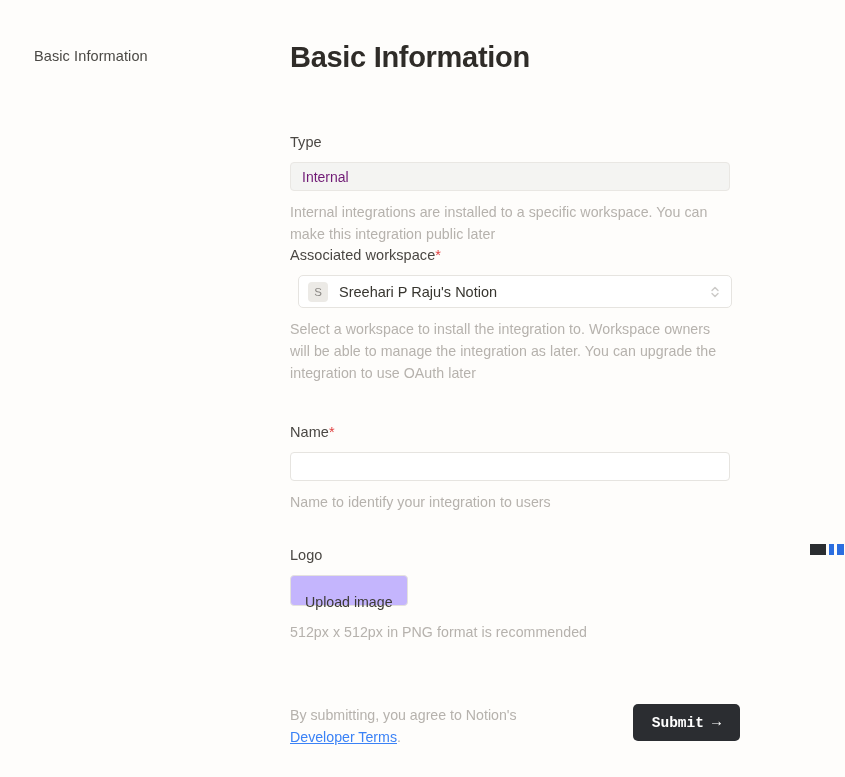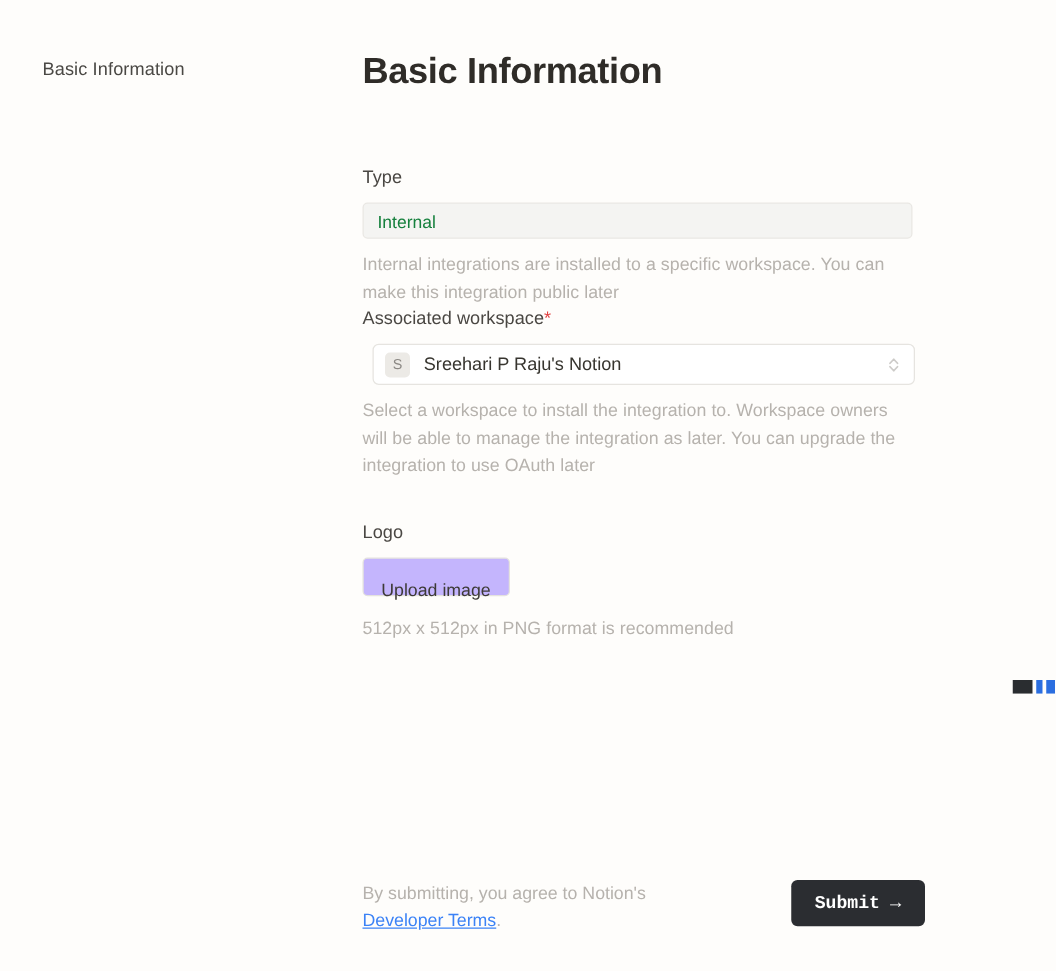--- a/index.html
+++ b/index.html
@@ -84,21 +84,21 @@
     font-size: 14px;
     color: #37352f;
     padding: 0 11px;
     display: flex;
     align-items: center;
     font-family: "Liberation Sans", sans-serif;
   }
   .input.disabled {
     background: #f4f4f2;
     border-color: #e9e7e3;
-    color: #15803d;
+    color: #701a75;
   }
 
   .select-box {
     width: 434px;
     height: 33px;
     border: 1px solid #e6e4e0;
     border-radius: 5px;
     background: #ffffff;
     margin-left: 8px;
     display: flex;
@@ -261,20 +261,27 @@
         <span class="chevrons">
           <svg width="12" height="16" viewBox="0 0 12 16" fill="none" xmlns="http://www.w3.org/2000/svg">
             <path d="M3 6.6 L6 3.4 L9 6.6" stroke="#9a9792" stroke-width="1.4" stroke-linecap="round" stroke-linejoin="round"></path>
             <path d="M3 9.4 L6 12.6 L9 9.4" stroke="#9a9792" stroke-width="1.4" stroke-linecap="round" stroke-linejoin="round"></path>
           </svg>
         </span>
       </div>
       <div class="helper">Select a workspace to install the integration to. Workspace owners will be able to manage the integration as later. You can upgrade the integration to use OAuth later</div>
     </div>
 
+    <div class="field" style="margin-top:38px;">
+      <div class="field-label">
+        <span>Name</span><span class="req">*</span>
+      </div>
+      <input class="input name-input" type="text" placeholder="" style="">
+      <div class="helper">Name to identify your integration to users</div>
+    </div>
 
     <div class="field" style="margin-top:32px;">
       <div class="field-label">
         <span>Logo</span>
       </div>
       <button class="upload-btn">Upload image</button>
       <div class="helper">512px x 512px in PNG format is recommended</div>
     </div>
 
   </div>

